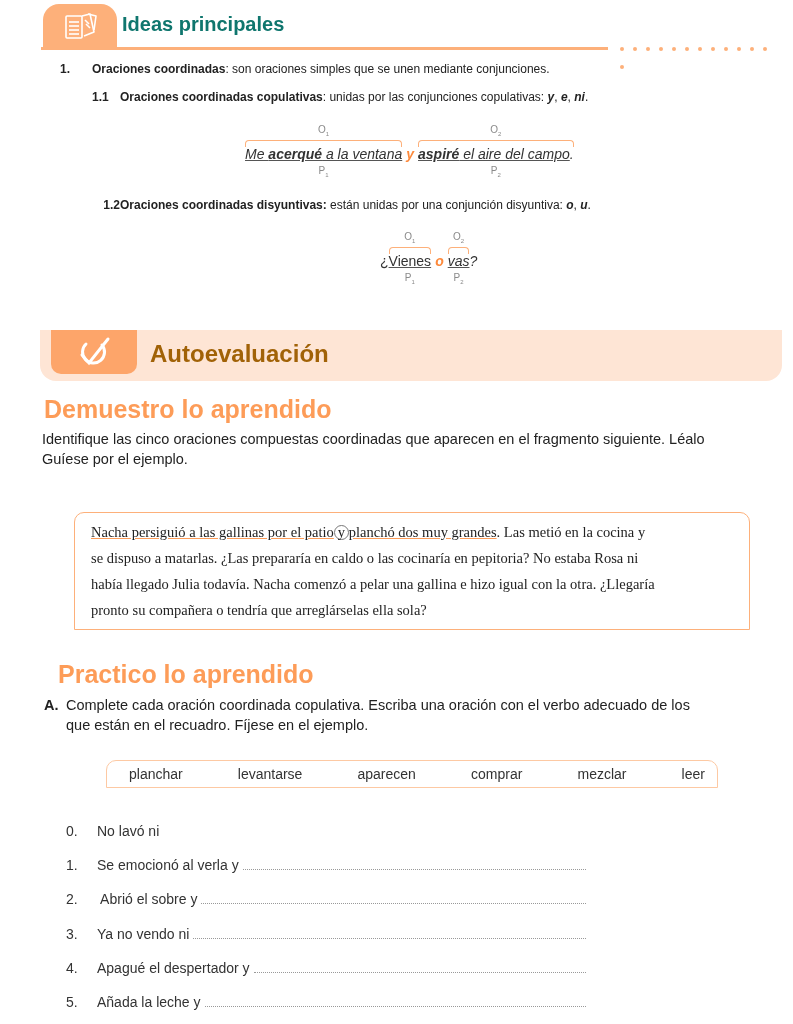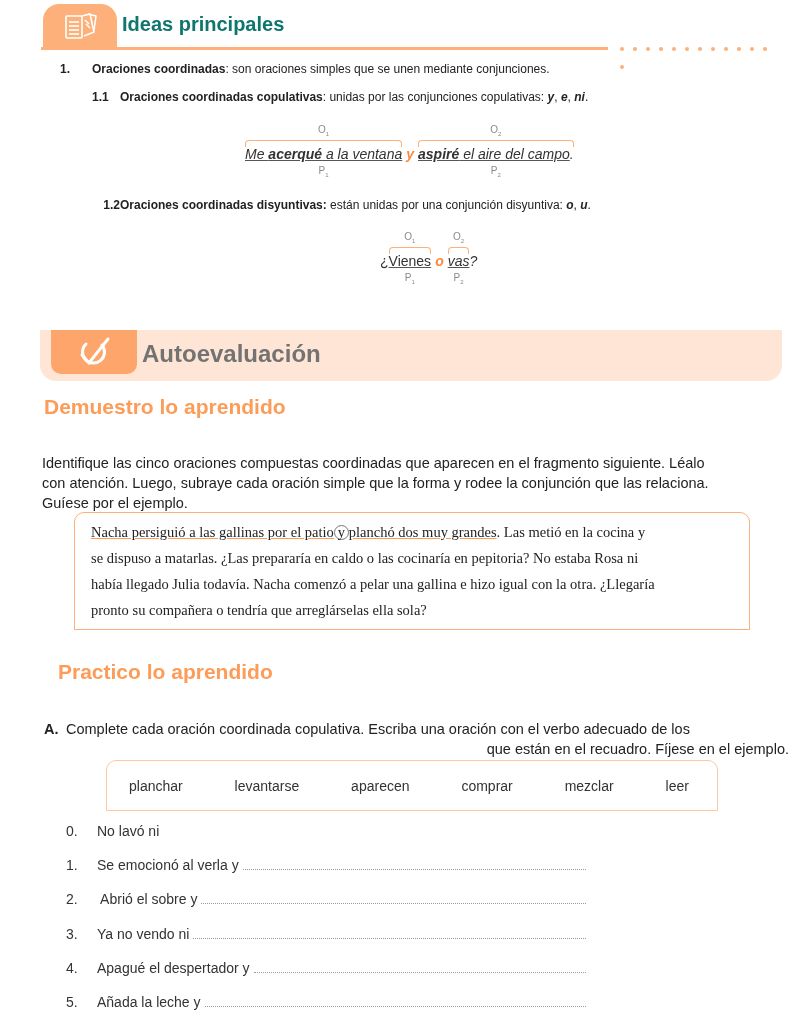--- a/index.html
+++ b/index.html
@@ -55,43 +55,43 @@
   #auto-banner {
     left: 40px; top: 330px; width: 742px; height: 51px;
     background: #fee5d5; border-radius: 0 0 16px 16px;
   }
   #auto-tab {
     left: 51px; top: 330px; width: 86px; height: 44px;
     background: #fda56a; border-radius: 0 0 10px 10px;
   }
   #auto-icon { left: 72px; top: 335px; width: 44px; height: 36px; }
   #auto-title {
-    left: 142px; top: 340px; font-size: 24px; font-weight: bold; color: #737373;
-  }
-
-  .subhead { font-size: 21px; font-weight: bold; color: #fd9c58; }
-  .para { font-size: 14.5px; line-height: 20px; color: #222; margin-top: 24px; }
+    left: 150px; top: 340px; font-size: 24px; font-weight: bold; color: #a16207;
+  }
+
+  .subhead { font-size: 25px; font-weight: bold; color: #fd9c58; }
+  .para { font-size: 14.5px; line-height: 20px; color: #222; }
 
   #fragment-box {
     left: 74px; top: 512px; width: 676px; height: 118px;
     border: 1.5px solid #fdb07a; border-radius: 10px 10px 0 0;
     padding: 6px 12px 0 16px;
     font-family: "Liberation Serif", serif; font-size: 14.5px; line-height: 26px; color: #222;
   }
   .ul-orange { text-decoration: underline; text-decoration-color: #fd9c58; }
   .circle {
     display: inline-block; border: 1px solid #777; border-radius: 50%;
     width: 15px; height: 15px; line-height: 13px; text-align: center;
   }
 
   #verb-box {
-    left: 106px; top: 760px; width: 612px; height: 51px;
+    left: 106px; top: 760px; width: 612px; height: 28px;
     border: 1.5px solid #fdc9a3; border-radius: 10px 10px 0 0;
     display: flex; justify-content: space-between; align-items: center;
-    padding: 0 28px 0 22px; font-size: 14px; color: #333;
+    padding: 0 12px 0 22px; font-size: 14px; color: #333;
   }
 
   .ex-row { position: absolute; left: 66px; font-size: 14px; color: #333; display: flex; align-items: baseline; width: 520px; }
   .ex-num { width: 31px; }
   .ex-fill { flex: 1; border-bottom: 1px dotted #999; margin-left: 4px; height: 12px; font-style: italic; }
   .ex-fill span { position: relative; top: -3px; }
 </style>
 </head>
 <body>
 
@@ -161,35 +161,34 @@
   <g fill="none" stroke="#fff" stroke-width="3" stroke-linecap="round">
     <path d="M30 10 A11 11 0 1 1 14 9"></path>
     <path d="M10 20 L17 28 L36 4"></path>
   </g>
 </svg>
 <div id="auto-title" class="abs">Autoevaluación</div>
 
 <div class="abs subhead" style="left:44px; top:395px;">Demuestro lo aprendido</div>
 <div class="abs para" style="left:42px; top:429px; width:745px;">
   <div>Identifique las cinco oraciones compuestas coordinadas que aparecen en el fragmento siguiente. Léalo</div>
-  <div>con atención. Luego, subraye cada oración simple que la forma y rodee la conjunción que las relaciona.</div>
   <div>Guíese por el ejemplo.</div>
 </div>
 
 <div id="fragment-box" class="abs">
   <div><span class="ul-orange">Nacha persiguió a las gallinas por el patio</span><span class="circle">y</span><span class="ul-orange">planchó dos muy grandes</span><span>. Las metió en la cocina y</span></div>
   <div>se dispuso a matarlas. ¿Las prepararía en caldo o las cocinaría en pepitoria? No estaba Rosa ni</div>
   <div>había llegado Julia todavía. Nacha comenzó a pelar una gallina e hizo igual con la otra. ¿Llegaría</div>
   <div>pronto su compañera o tendría que arreglárselas ella sola?</div>
 </div>
 
 <div class="abs subhead" style="left:58px; top:660px;">Practico lo aprendido</div>
 <div class="abs para" style="left:44px; top:695px; width:745px;">
   <div><span class="b" style="display:inline-block;width:22px;">A.</span><span>Complete cada oración coordinada copulativa. Escriba una oración con el verbo adecuado de los</span></div>
-  <div style="padding-left:22px;text-align:right;">que están en el recuadro. Fíjese en el ejemplo.</div>
+  <div style="padding-left:22px;">que están en el recuadro. Fíjese en el ejemplo.</div>
 </div>
 
 <div id="verb-box" class="abs">
   <span>planchar</span>
   <span>levantarse</span>
   <span>aparecen</span>
   <span>comprar</span>
   <span>mezclar</span>
   <span>leer</span>
 </div>

